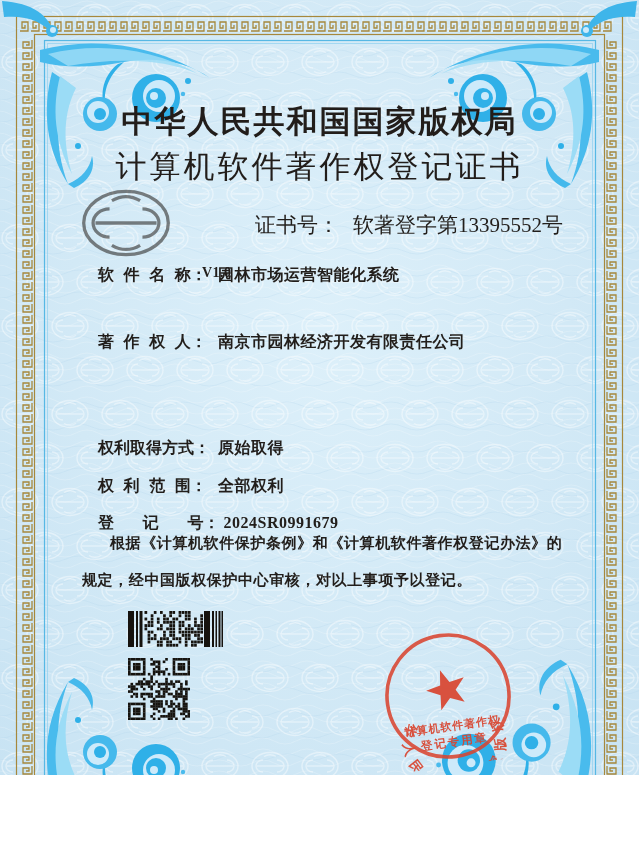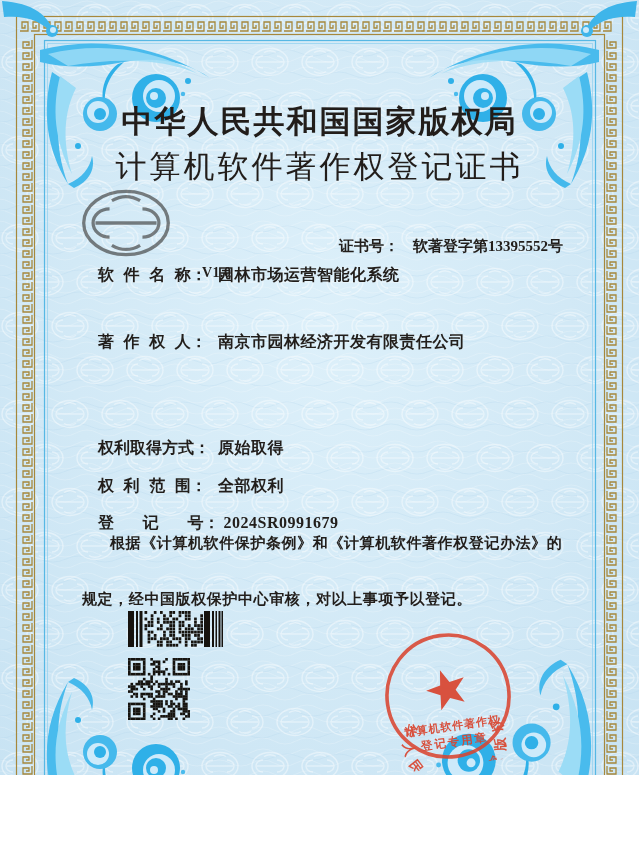--- a/index.html
+++ b/index.html
@@ -16,22 +16,22 @@
     position:absolute;left:0;top:101px;width:100%;
     text-align:center;font-size:31px;font-weight:bold;
     letter-spacing:2px;color:#221d1a;
   }
   .title2{
     position:absolute;left:0;top:146px;width:100%;
     text-align:center;font-size:31px;font-weight:normal;
     letter-spacing:3px;color:#221d1a;
   }
   .certno{
-    position:absolute;top:220px;right:76px;
-    font-size:15px;font-weight:bold;white-space:pre;
+    position:absolute;top:186px;right:76px;
+    font-size:21px;font-weight:normal;white-space:pre;
   }
   .certno .gap{display:inline-block;width:14px;}
   .row{position:absolute;left:82px;font-size:16px;font-weight:bold;white-space:pre;}
   .row .lab{display:inline-block;min-width:116px;font-family:Liberation Mono, monospace;}
   .row .val{display:inline-block;margin-left:4px;letter-spacing:.5px;text-align:right;}
   .val2{position:absolute;left:202px;font-size:14px;font-weight:bold;letter-spacing:.5px;}
   .stmt{position:absolute;font-size:15px;font-weight:bold;letter-spacing:.6px;white-space:pre;}
   .seal-wrap{position:absolute;left:378px;top:626px;width:140px;height:140px;
     transform:rotate(-8deg);opacity:.92;}
   .date{
@@ -508,21 +508,21 @@
 
   <div class="row" style="top:458px">
     <span class="lab">权 利 范 围：</span><span class="val">全部权利</span>
   </div>
 
   <div class="row" style="top:495px">
     <span class="lab">登   记   号：</span><span class="val">2024SR0991679</span>
   </div>
 
   <div class="stmt" style="left:110px;top:534px">根据《计算机软件保护条例》和《计算机软件著作权登记办法》的</div>
-  <div class="stmt" style="left:82px;top:590px">规定，经中国版权保护中心审核，对以上事项予以登记。</div>
+  <div class="stmt" style="left:82px;top:571px">规定，经中国版权保护中心审核，对以上事项予以登记。</div>
 
   <svg id="barcode" class="layer" style="left:128px;top:611px" width="95" height="36">
       <rect x="0" y="0" width="6" height="36" fill="#16130f"></rect>
       <rect x="8" y="0" width="2" height="36" fill="#16130f"></rect>
       <rect x="11.5" y="0" width="3" height="36" fill="#16130f"></rect>
       <rect x="16.5" y="0" width="2.7" height="2.9" fill="#16130f"></rect>
       <rect x="16.5" y="6.56" width="2.7" height="2.9" fill="#16130f"></rect>
       <rect x="16.5" y="13.12" width="2.7" height="2.9" fill="#16130f"></rect>
       <rect x="16.5" y="16.4" width="2.7" height="2.9" fill="#16130f"></rect>
       <rect x="19.6" y="9.84" width="2.7" height="2.9" fill="#16130f"></rect>

